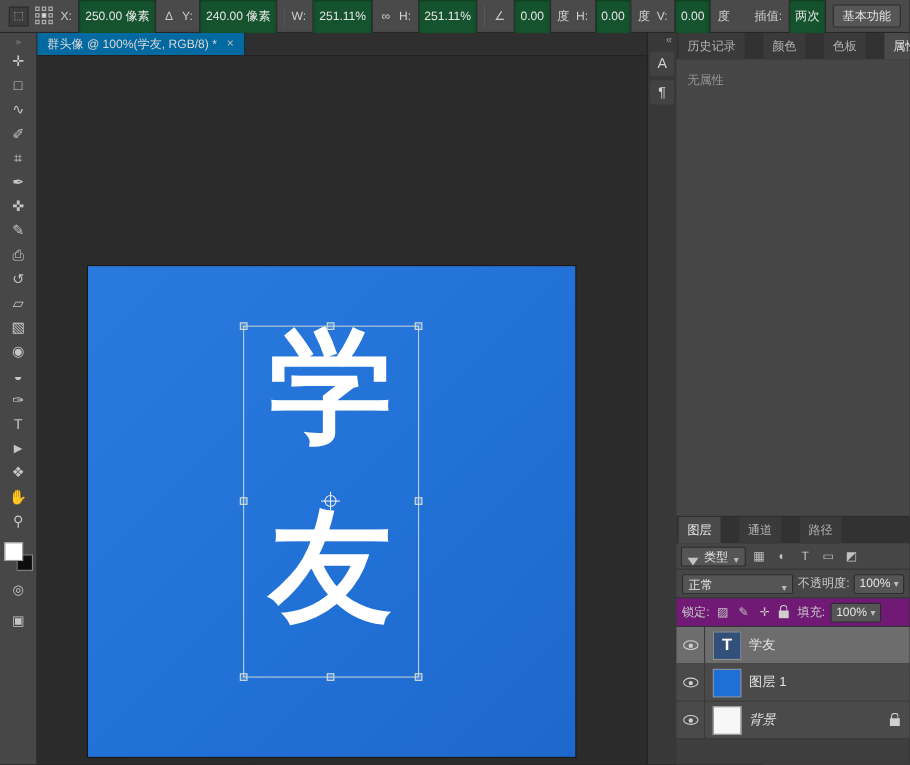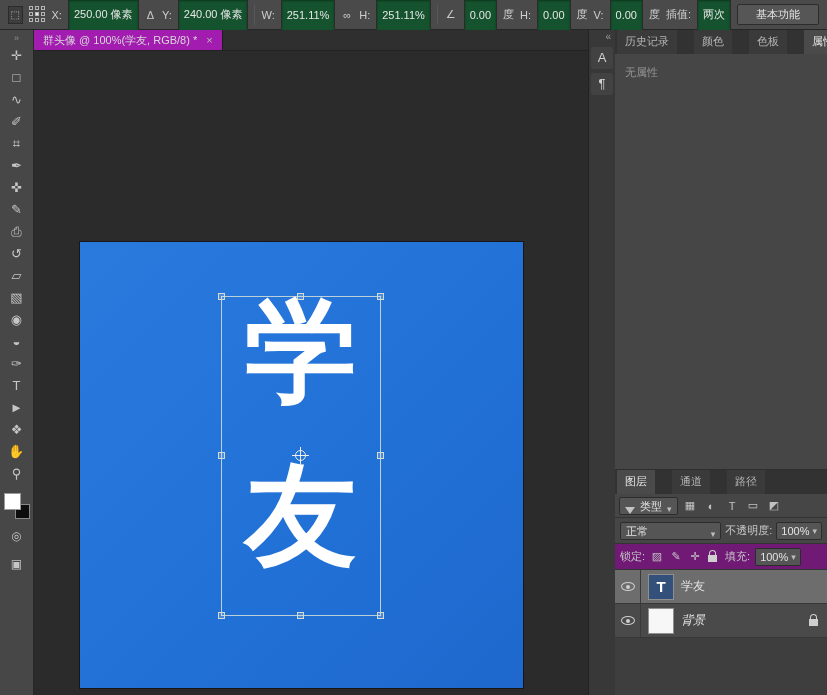--- a/index.html
+++ b/index.html
@@ -12,42 +12,42 @@
     border-bottom:1px solid #262626; display:flex; align-items:center; gap:6px; padding:0 8px; }
   .opt-label { color:#cfcfcf; white-space:nowrap; }
   .field { background:#14532d; border:1px solid #2b2b2b; box-shadow:inset 0 1px 2px rgba(0,0,0,.35);
     height:32px; display:flex; align-items:center; padding:0 5px; color:#e6e6e6; white-space:nowrap;
     border-radius:1px; }
   .sep { width:1px; height:20px; background:#3a3a3a; border-right:1px solid #585858; }
   .refgrid { display:grid; grid-template-columns:repeat(3,5px); grid-template-rows:repeat(3,5px); gap:1px; }
   .refgrid i { width:4px; height:4px; border:1px solid #b5b5b5; display:block; }
   .refgrid i.c { background:#e8e8e8; }
   .glyph-btn { color:#c9c9c9; padding:0 2px; }
-  .ws-btn { background:#565656; border:1px solid #2c2c2c; border-radius:2px; padding:2px 18px;
+  .ws-btn { background:#565656; border:1px solid #2c2c2c; border-radius:2px; padding:2px 8px;
     color:#e2e2e2; white-space:nowrap; }
   .opt-right { margin-left:auto; display:flex; align-items:center; gap:6px; }
   .preset-icon { width:18px; height:18px; background:#3d3d3d; border:1px solid #2b2b2b;
     color:#bbb; text-align:center; line-height:16px; font-size:10px; }
 
   
   .toolbar { position:absolute; left:0; top:30px; width:34px; height:665px; background:#474747;
     border-right:1px solid #272727; display:flex; flex-direction:column; align-items:center; padding-top:2px; }
   .toolbar-grip { height:13px; color:#8f8f8f; font-size:9px; line-height:13px; }
   .tool { width:28px; height:22px; line-height:22px; text-align:center; color:#c6c6c6; font-size:13px; }
   .swatches { position:relative; width:26px; height:26px; margin-top:8px; }
   .swatch-bg { position:absolute; right:0; bottom:0; width:15px; height:15px; background:#0d0d0d;
     border:1px solid #8a8a8a; }
   .swatch-fg { position:absolute; left:0; top:0; width:17px; height:17px; background:#ffffff;
     border:1px solid #9a9a9a; }
   .tool.small { font-size:12px; margin-top:6px; }
 
   
   .doc-tabbar { position:absolute; left:34px; top:30px; width:554px; height:21px; background:#2f2f2f;
     border-bottom:1px solid #222; display:flex; align-items:flex-end; }
-  .doc-tab { background:#a21caf; height:20px; display:flex; align-items:center; padding:0 9px; gap:9px;
+  .doc-tab { background:#0369a1; height:20px; display:flex; align-items:center; padding:0 9px; gap:9px;
     color:#d8d8d8; border-right:1px solid #1f1f1f; white-space:nowrap; }
   .doc-close { color:#b9b9b9; }
 
   
   .pasteboard { position:absolute; left:34px; top:51px; width:554px; height:644px; background:#2b2b2b; }
   .canvas-image { position:absolute; left:46px; top:191px; width:443px; height:446px;
     background:linear-gradient(135deg,#2a7ade 0%, #2170d6 60%, #1e68cd 100%);
     box-shadow:0 0 0 1px rgba(0,0,0,.45); }
   .text-layer { position:absolute; left:141px; top:54px; width:160px; height:320px; color:#fff; }
   .cn-char { position:absolute; left:50%; transform:translateX(-50%); font-weight:bold;
@@ -289,20 +289,27 @@
         <div class="eye-cell">
           <span class="eye"></span>
         </div>
         <div class="thumb thumb-text">T</div>
         <span class="layer-name">学友</span>
       </div>
       <div class="layer-row">
         <div class="eye-cell">
           <span class="eye"></span>
         </div>
+        <div class="thumb thumb-blue"></div>
+        <span class="layer-name">图层 1</span>
+      </div>
+      <div class="layer-row">
+        <div class="eye-cell">
+          <span class="eye"></span>
+        </div>
         <div class="thumb thumb-white"></div>
         <span class="layer-name italic">背景</span>
         <span class="lock row-lock"></span>
       </div>
     </div>
     <div class="layers-filler"></div>
   </div>
 
 </div>
 

